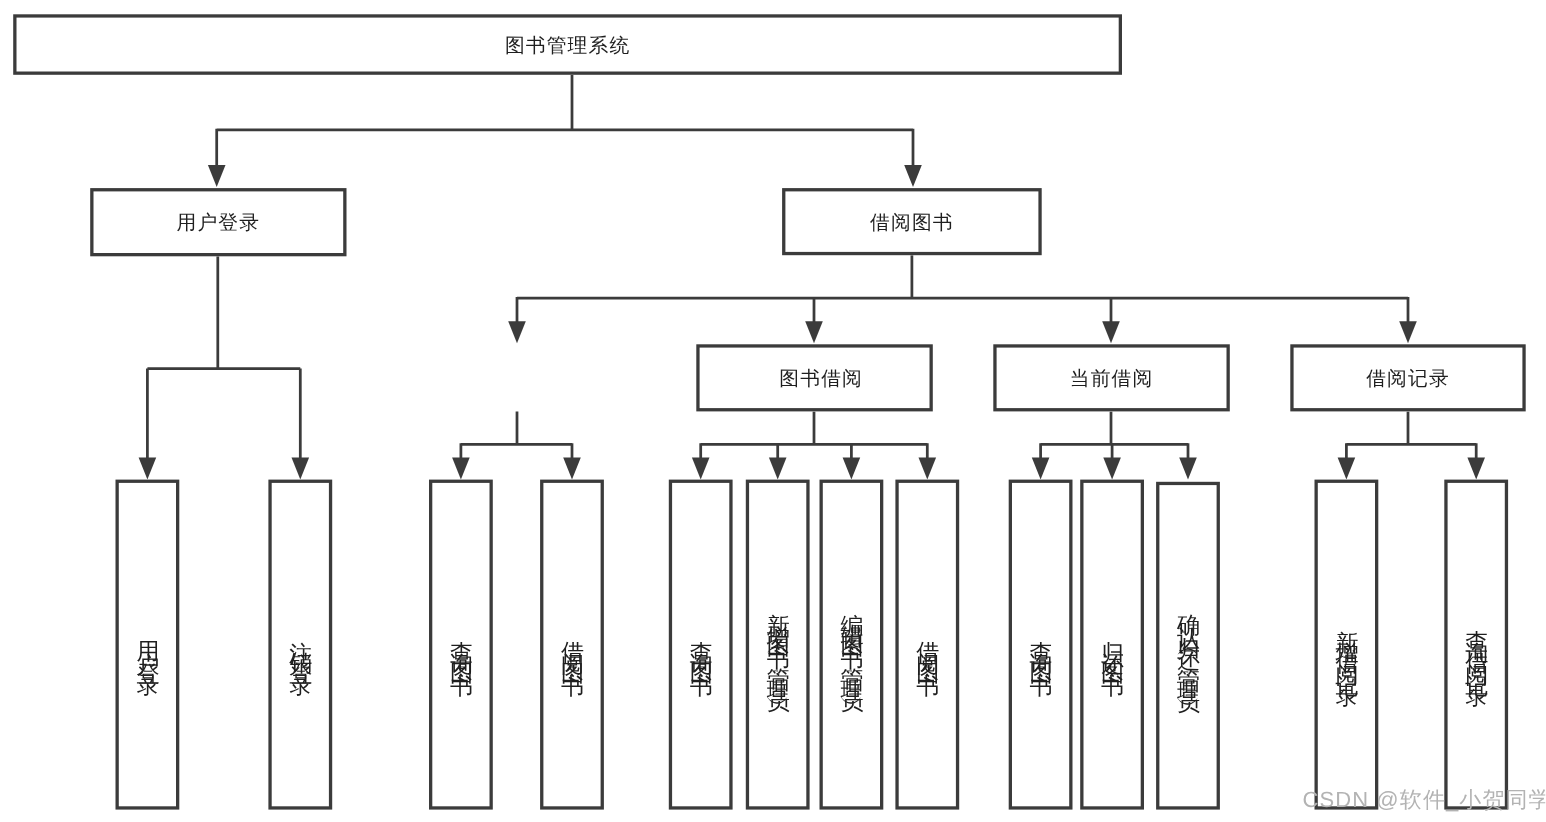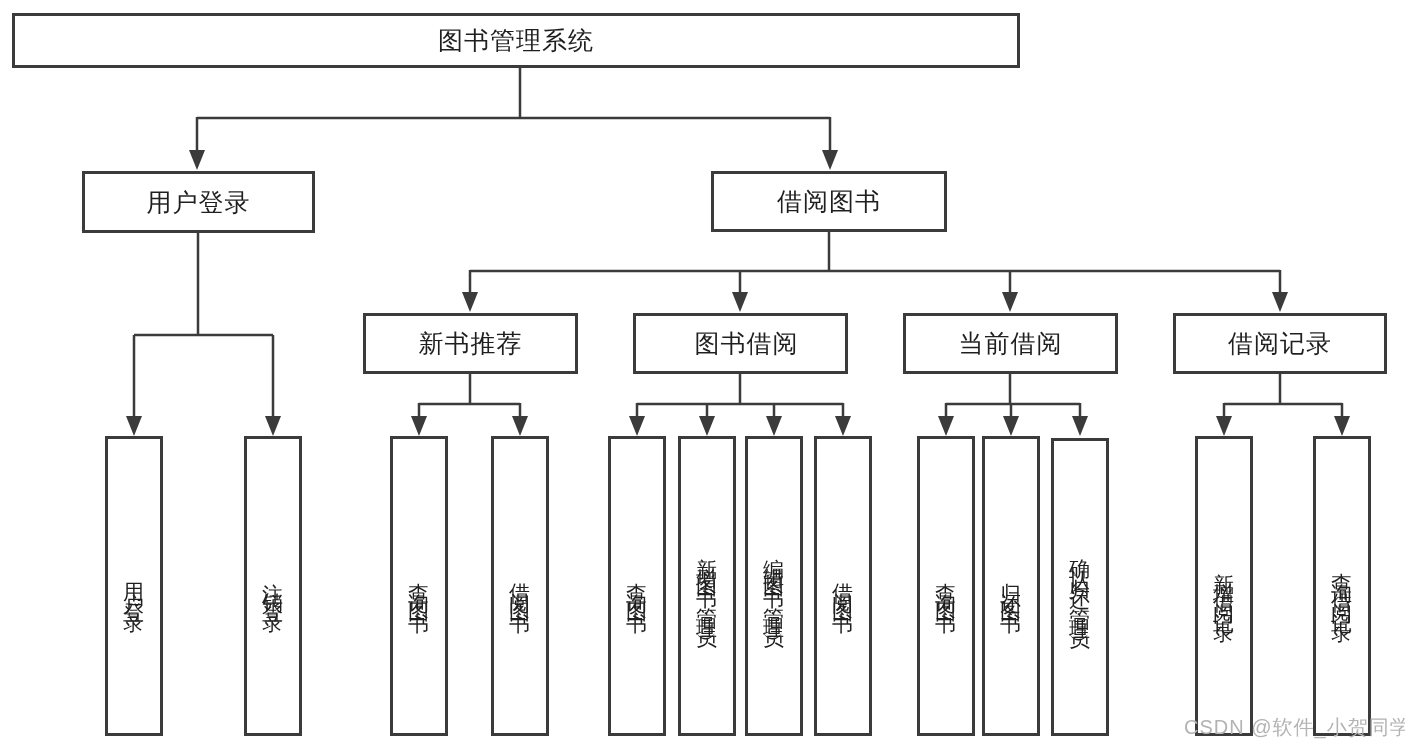--- a/index.html
+++ b/index.html
@@ -13,21 +13,21 @@
   #connectors{position:absolute;left:0;top:0;z-index:0;}
   .node{
     position:absolute;
     box-sizing:border-box;
     border:3px solid #3b3b3b;
     background:#ffffff;
     display:flex;align-items:center;justify-content:center;
     color:#1f1f1f;
     z-index:1;
   }
-  .h-node{font-size:25px;letter-spacing:1px;}
+  .h-node{font-size:18px;letter-spacing:1px;}
   .leaf .vtext{
     writing-mode:vertical-rl;
     text-orientation:mixed;
     font-size:21px;
     letter-spacing:10px;
     line-height:1;
   }
   #watermark{
     position:absolute;
     left:1184px;top:714px;
@@ -95,23 +95,20 @@
     <span>图书管理系统</span>
   </div>
 
   <div class="node h-node" style="left:82px;top:171px;width:233px;height:62px;">
     <span>用户登录</span>
   </div>
   <div class="node h-node" style="left:711px;top:171px;width:236px;height:61px;">
     <span>借阅图书</span>
   </div>
 
-  <div class="node h-node" style="left:363px;top:313px;width:215px;height:61px;">
-    <span>新书推荐</span>
-  </div>
   <div class="node h-node" style="left:633px;top:313px;width:215px;height:61px;padding-left:12px;">
     <span>图书借阅</span>
   </div>
   <div class="node h-node" style="left:1173px;top:313px;width:214px;height:61px;">
     <span>借阅记录</span>
   </div>
   <div class="node h-node" style="left:903px;top:313px;width:215px;height:61px;">
     <span>当前借阅</span>
   </div>
 

